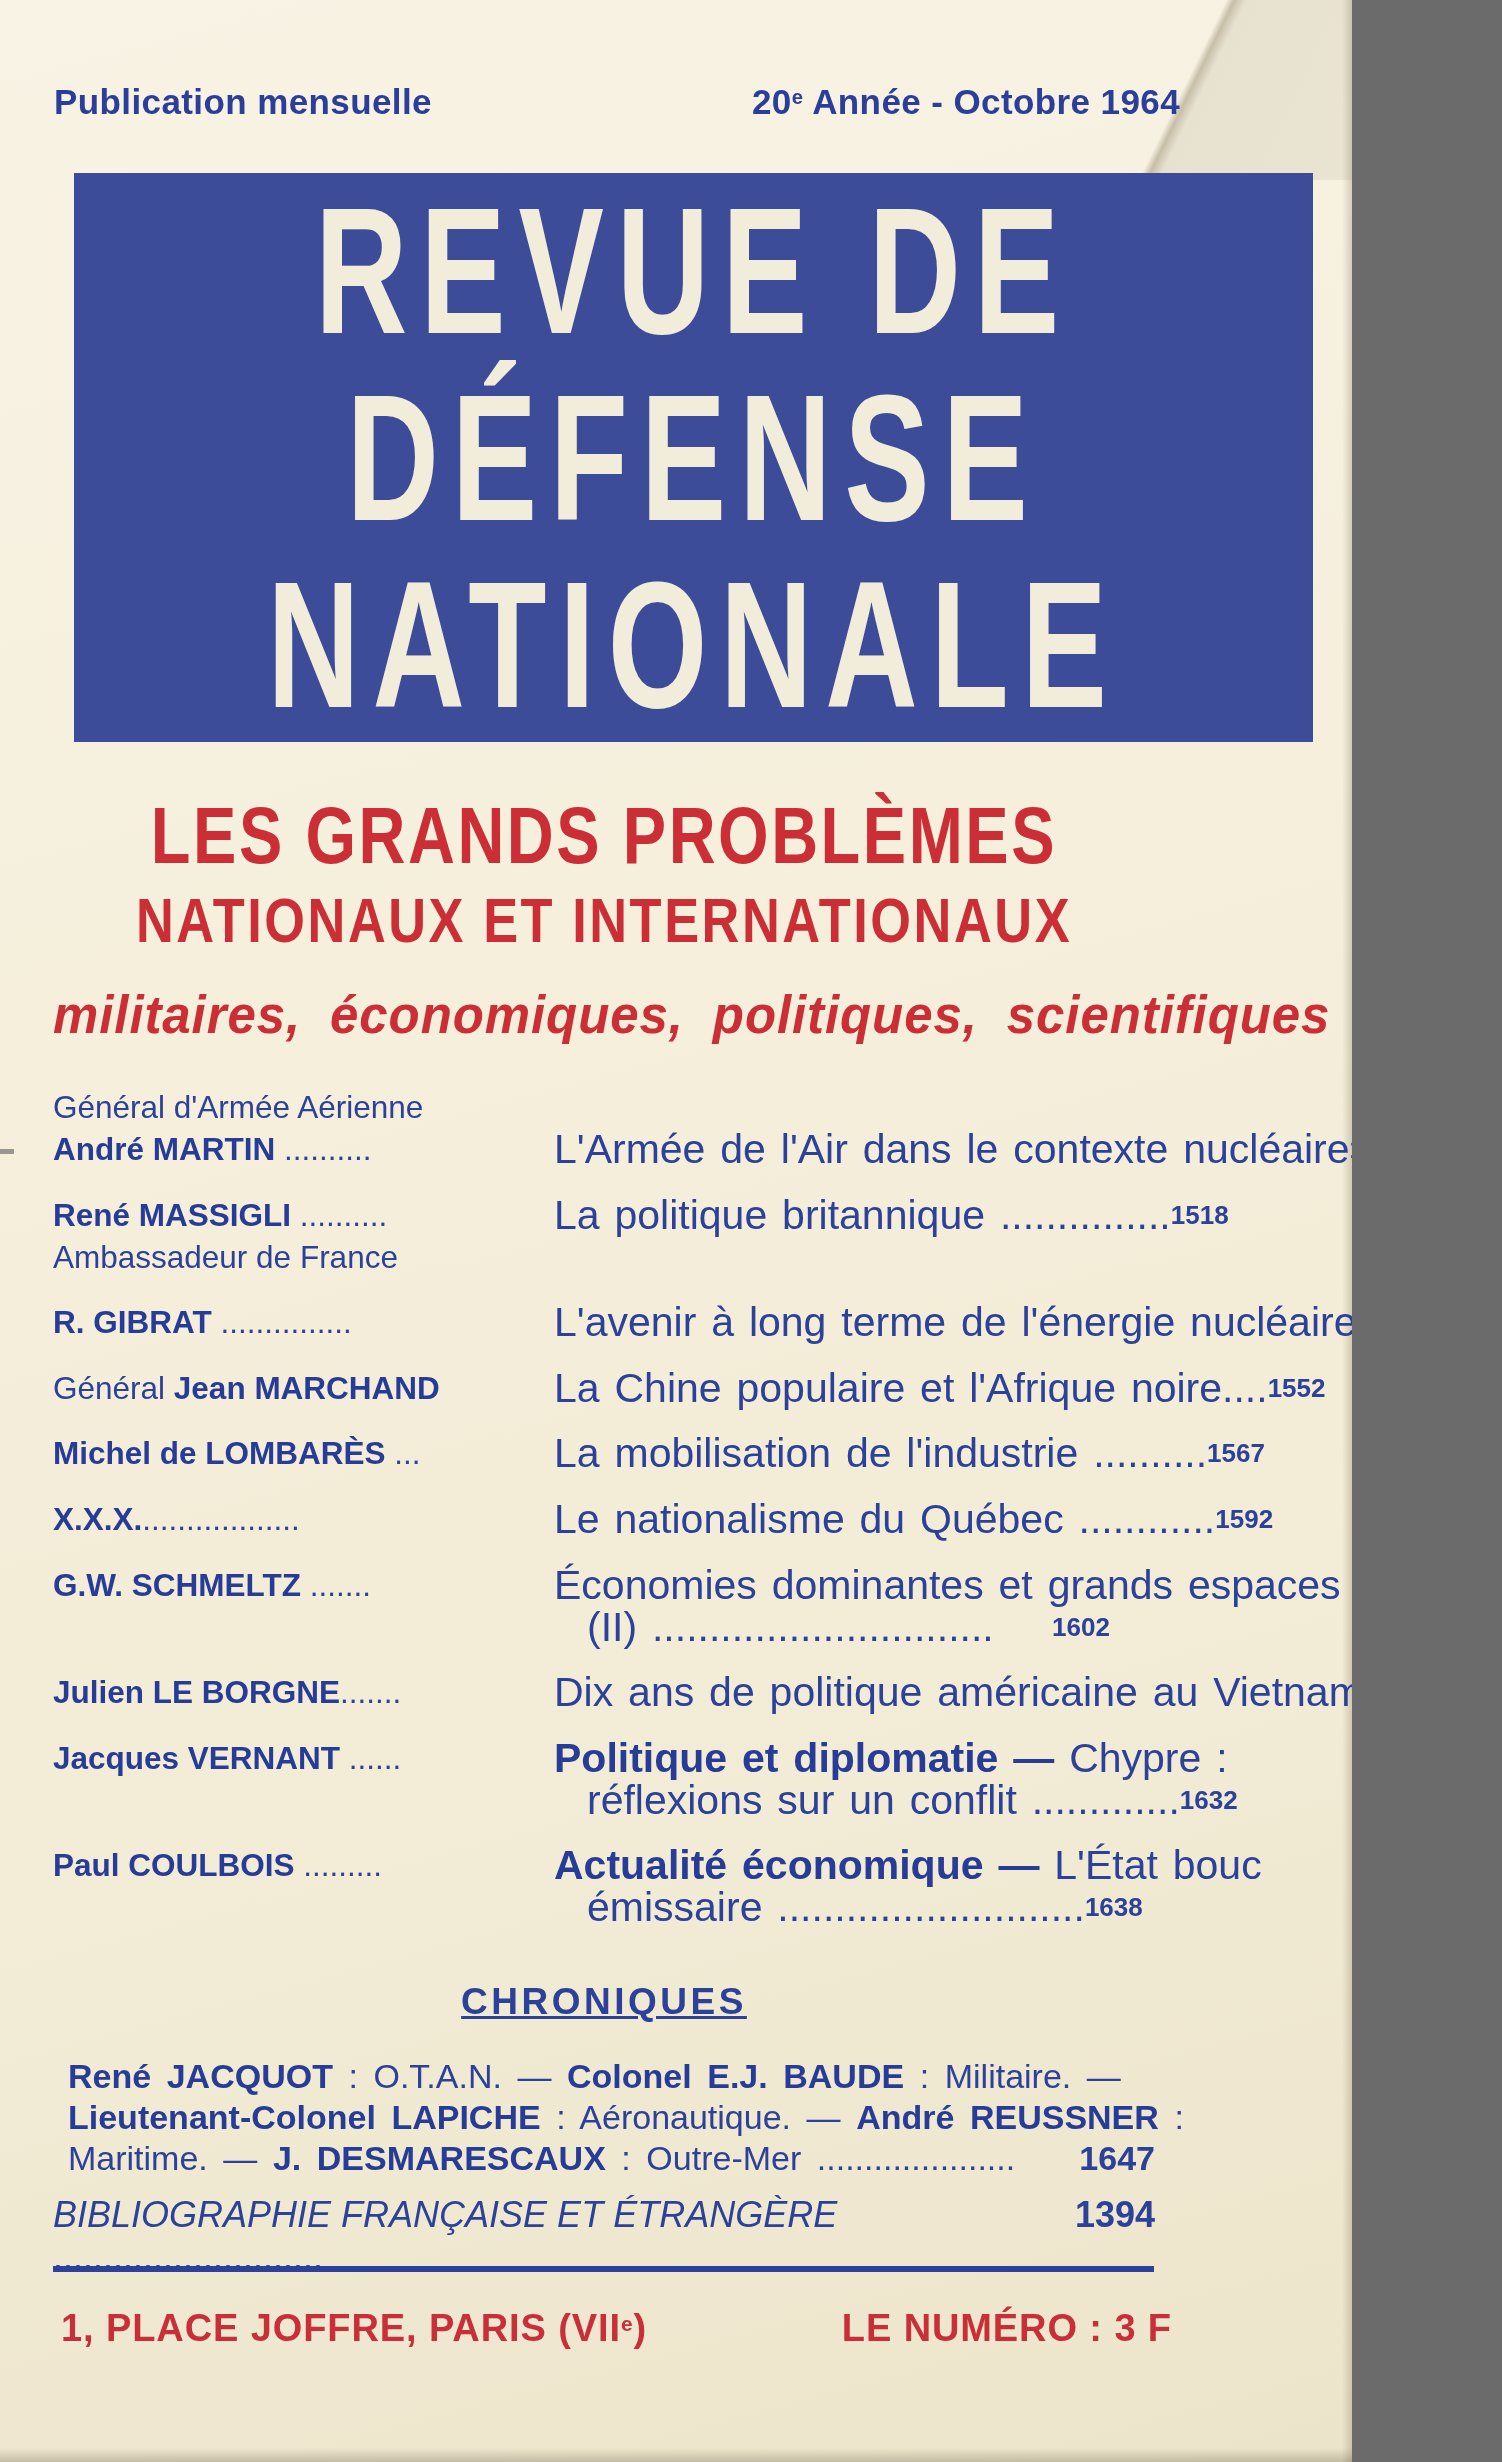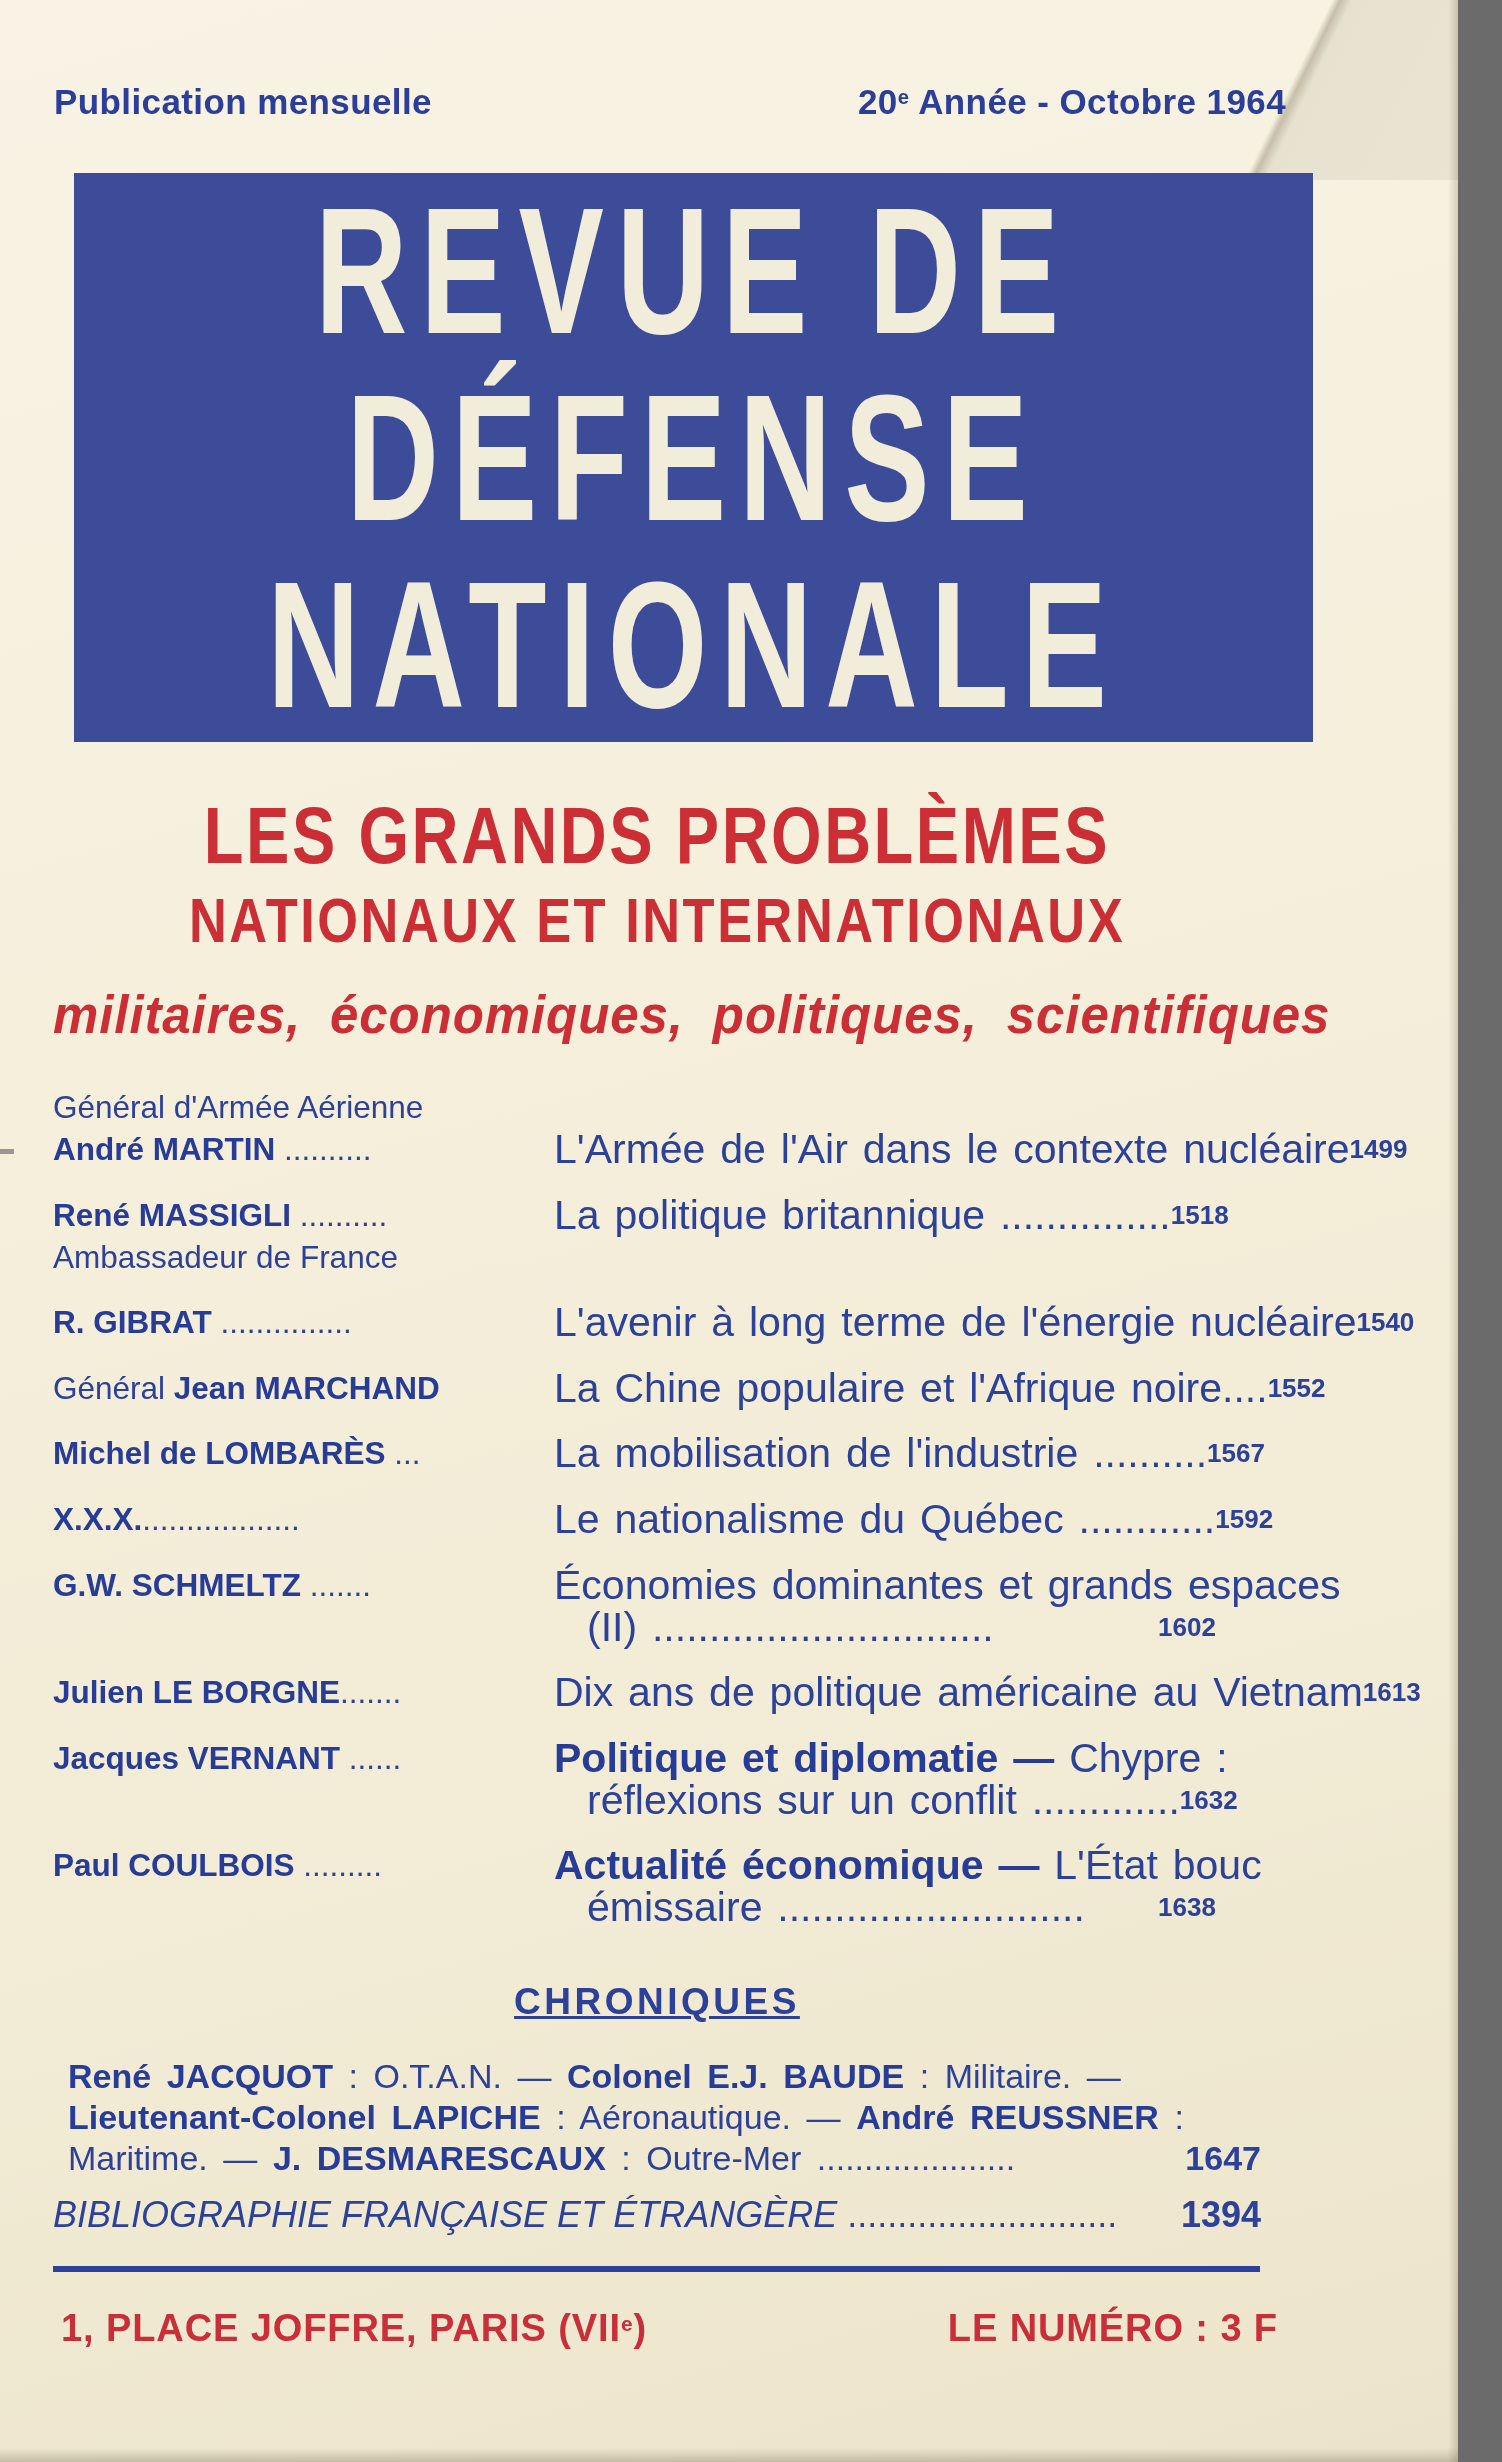--- a/index.html
+++ b/index.html
@@ -1,17 +1,17 @@
 <!DOCTYPE html>
 <html style="font-size:14px"><head>
 <meta charset="utf-8">
 <style>
   html,body{margin:0;padding:0;}
   body{background:#6b6b6b;font-family:"Liberation Sans",sans-serif;}
-  .page{position:relative;width:1458px;height:2462px;overflow:hidden;
+  .page{position:relative;width:1352px;height:2462px;overflow:hidden;
         background:linear-gradient(165deg,#f8f3e4 0%,#f5efdc 38%,#f2ebd5 72%,#ece4ca 100%);
         color:#2c4199;}
   
   .fold{position:absolute;top:0;right:0;width:315px;height:180px;
         background:linear-gradient(116deg,rgba(0,0,0,0) 47%,rgba(140,128,100,0.45) 49%,#e7e1cf 52%,#eae4d2 100%);}
   .edge-right{position:absolute;top:0;right:0;bottom:0;width:10.5px;
         background:linear-gradient(270deg,rgba(120,110,85,0.28),rgba(120,110,85,0));}
   .edge-bottom{position:absolute;left:0;right:0;bottom:0;height:14px;
         background:linear-gradient(180deg,rgba(100,92,70,0),rgba(100,92,70,0.30));}
   .mark{position:absolute;left:0;top:1149px;width:14px;height:5.3px;background:#4c4c58;opacity:.55;}

